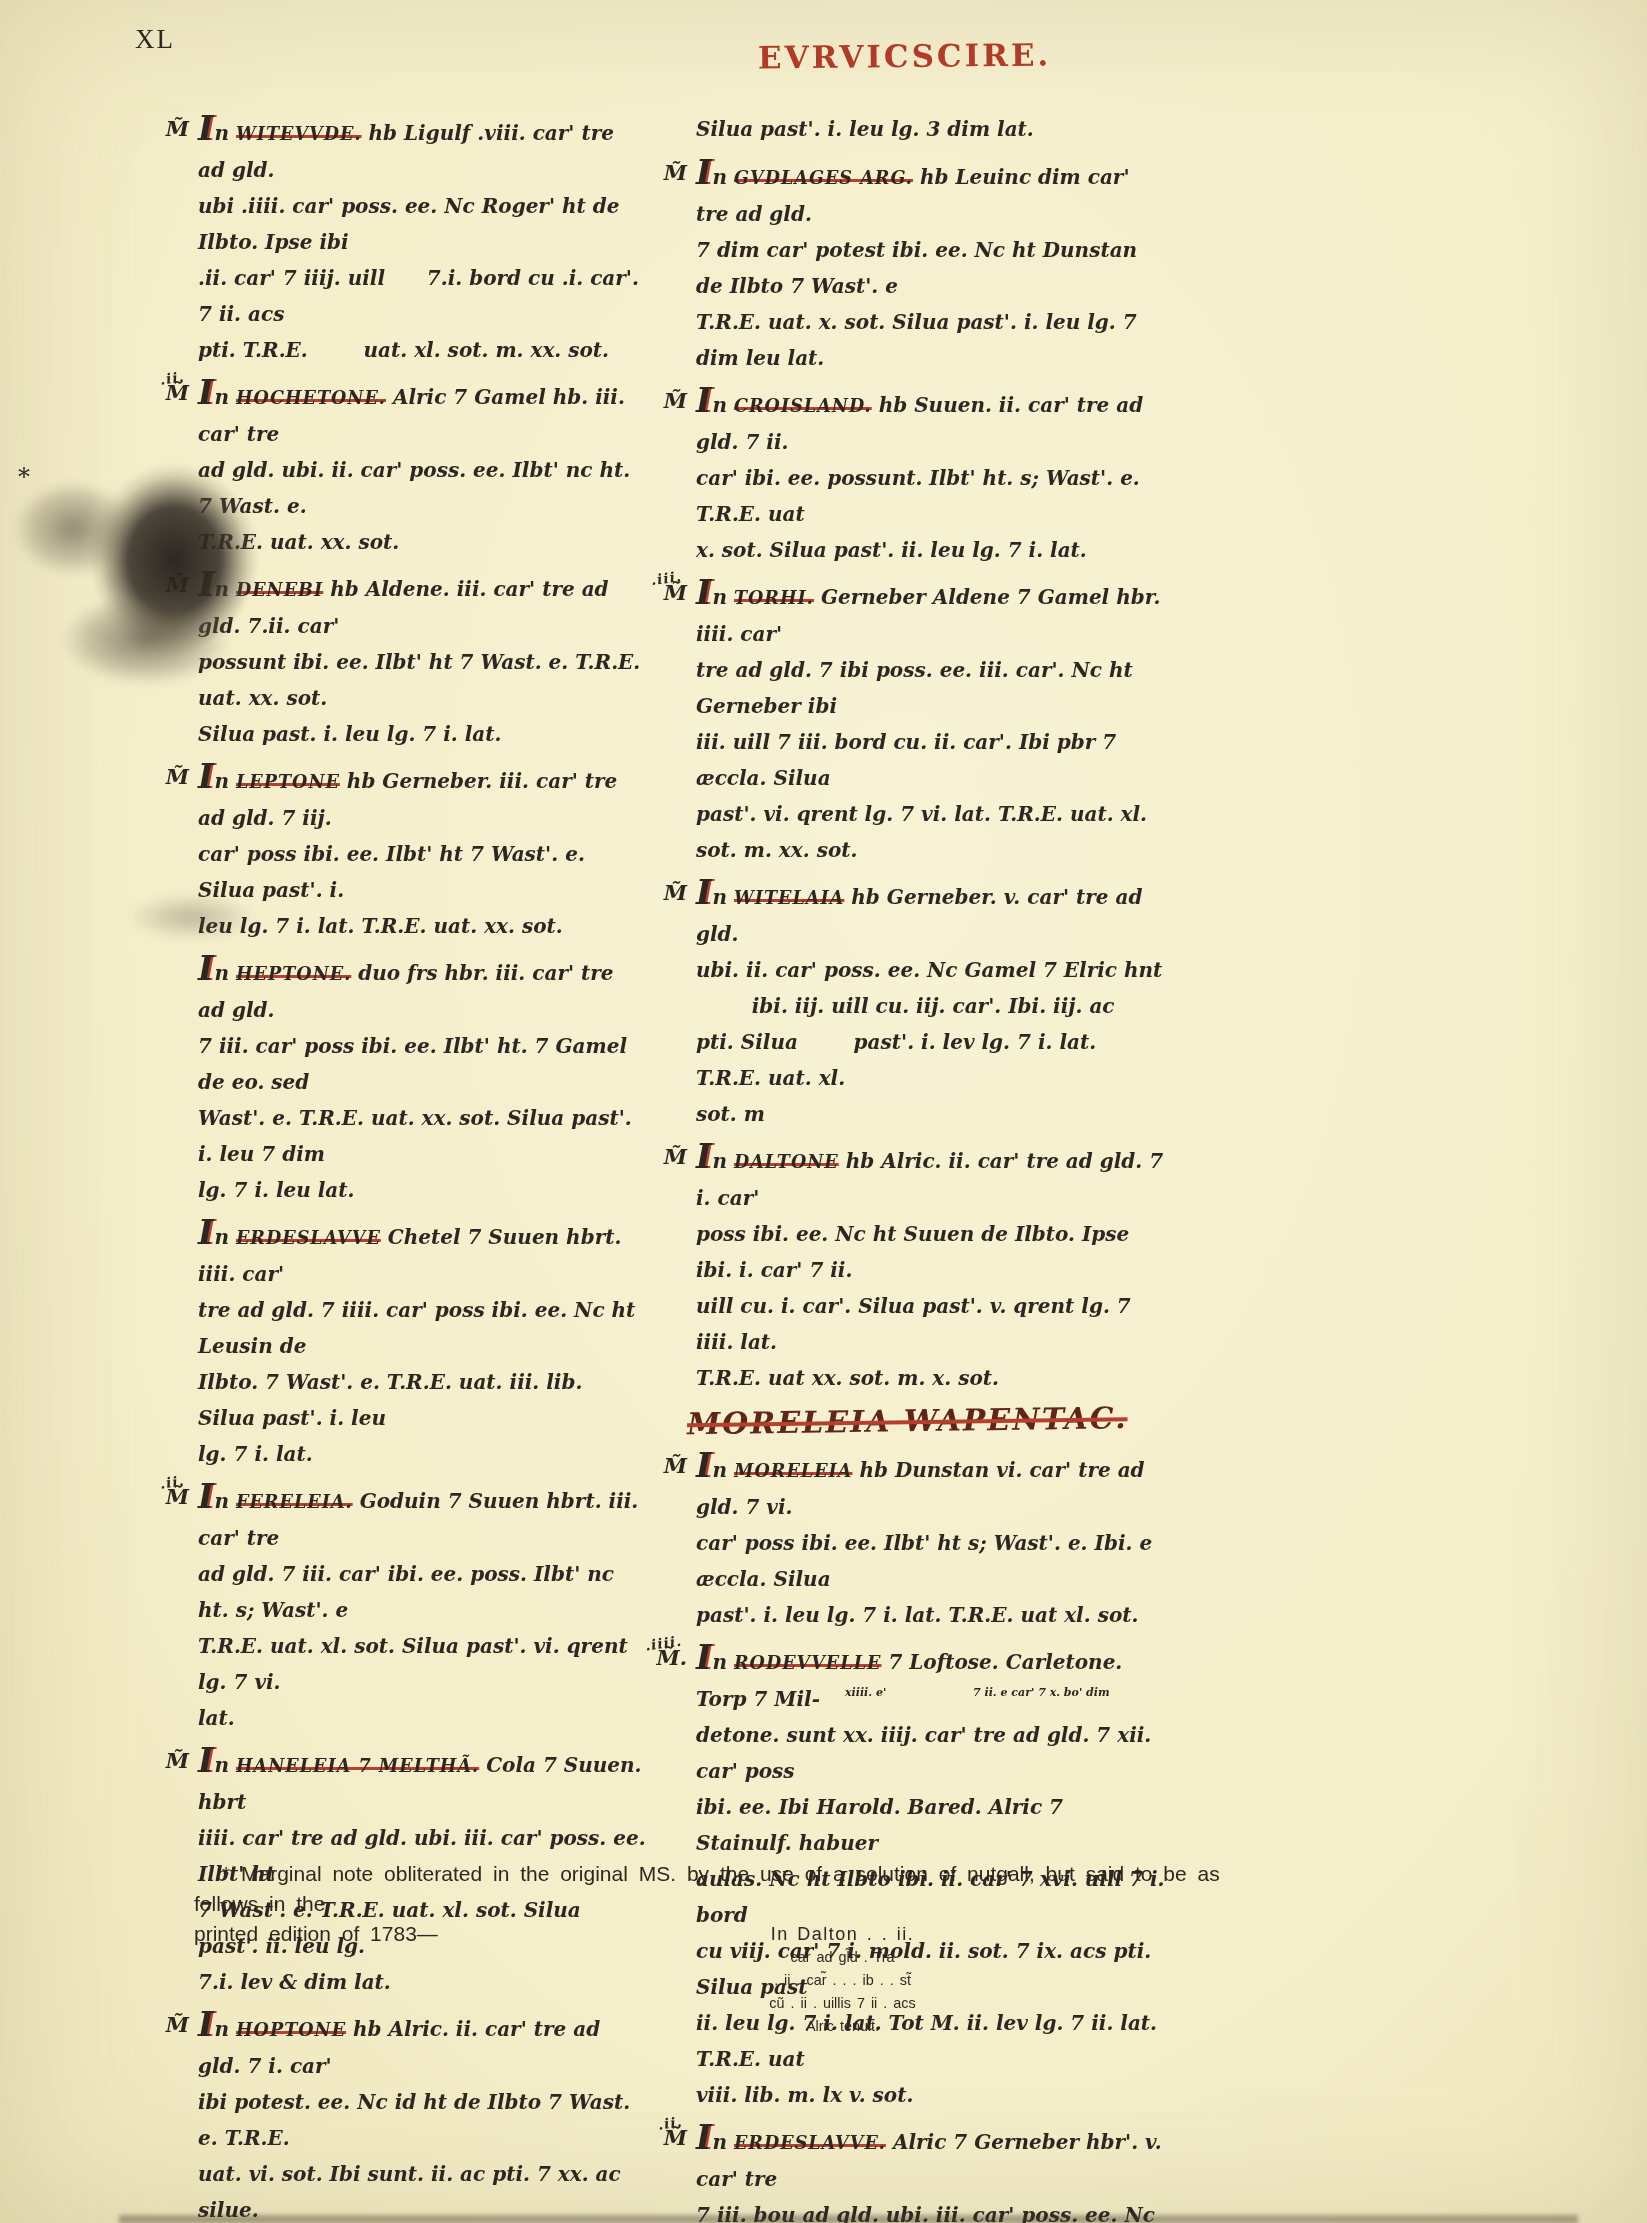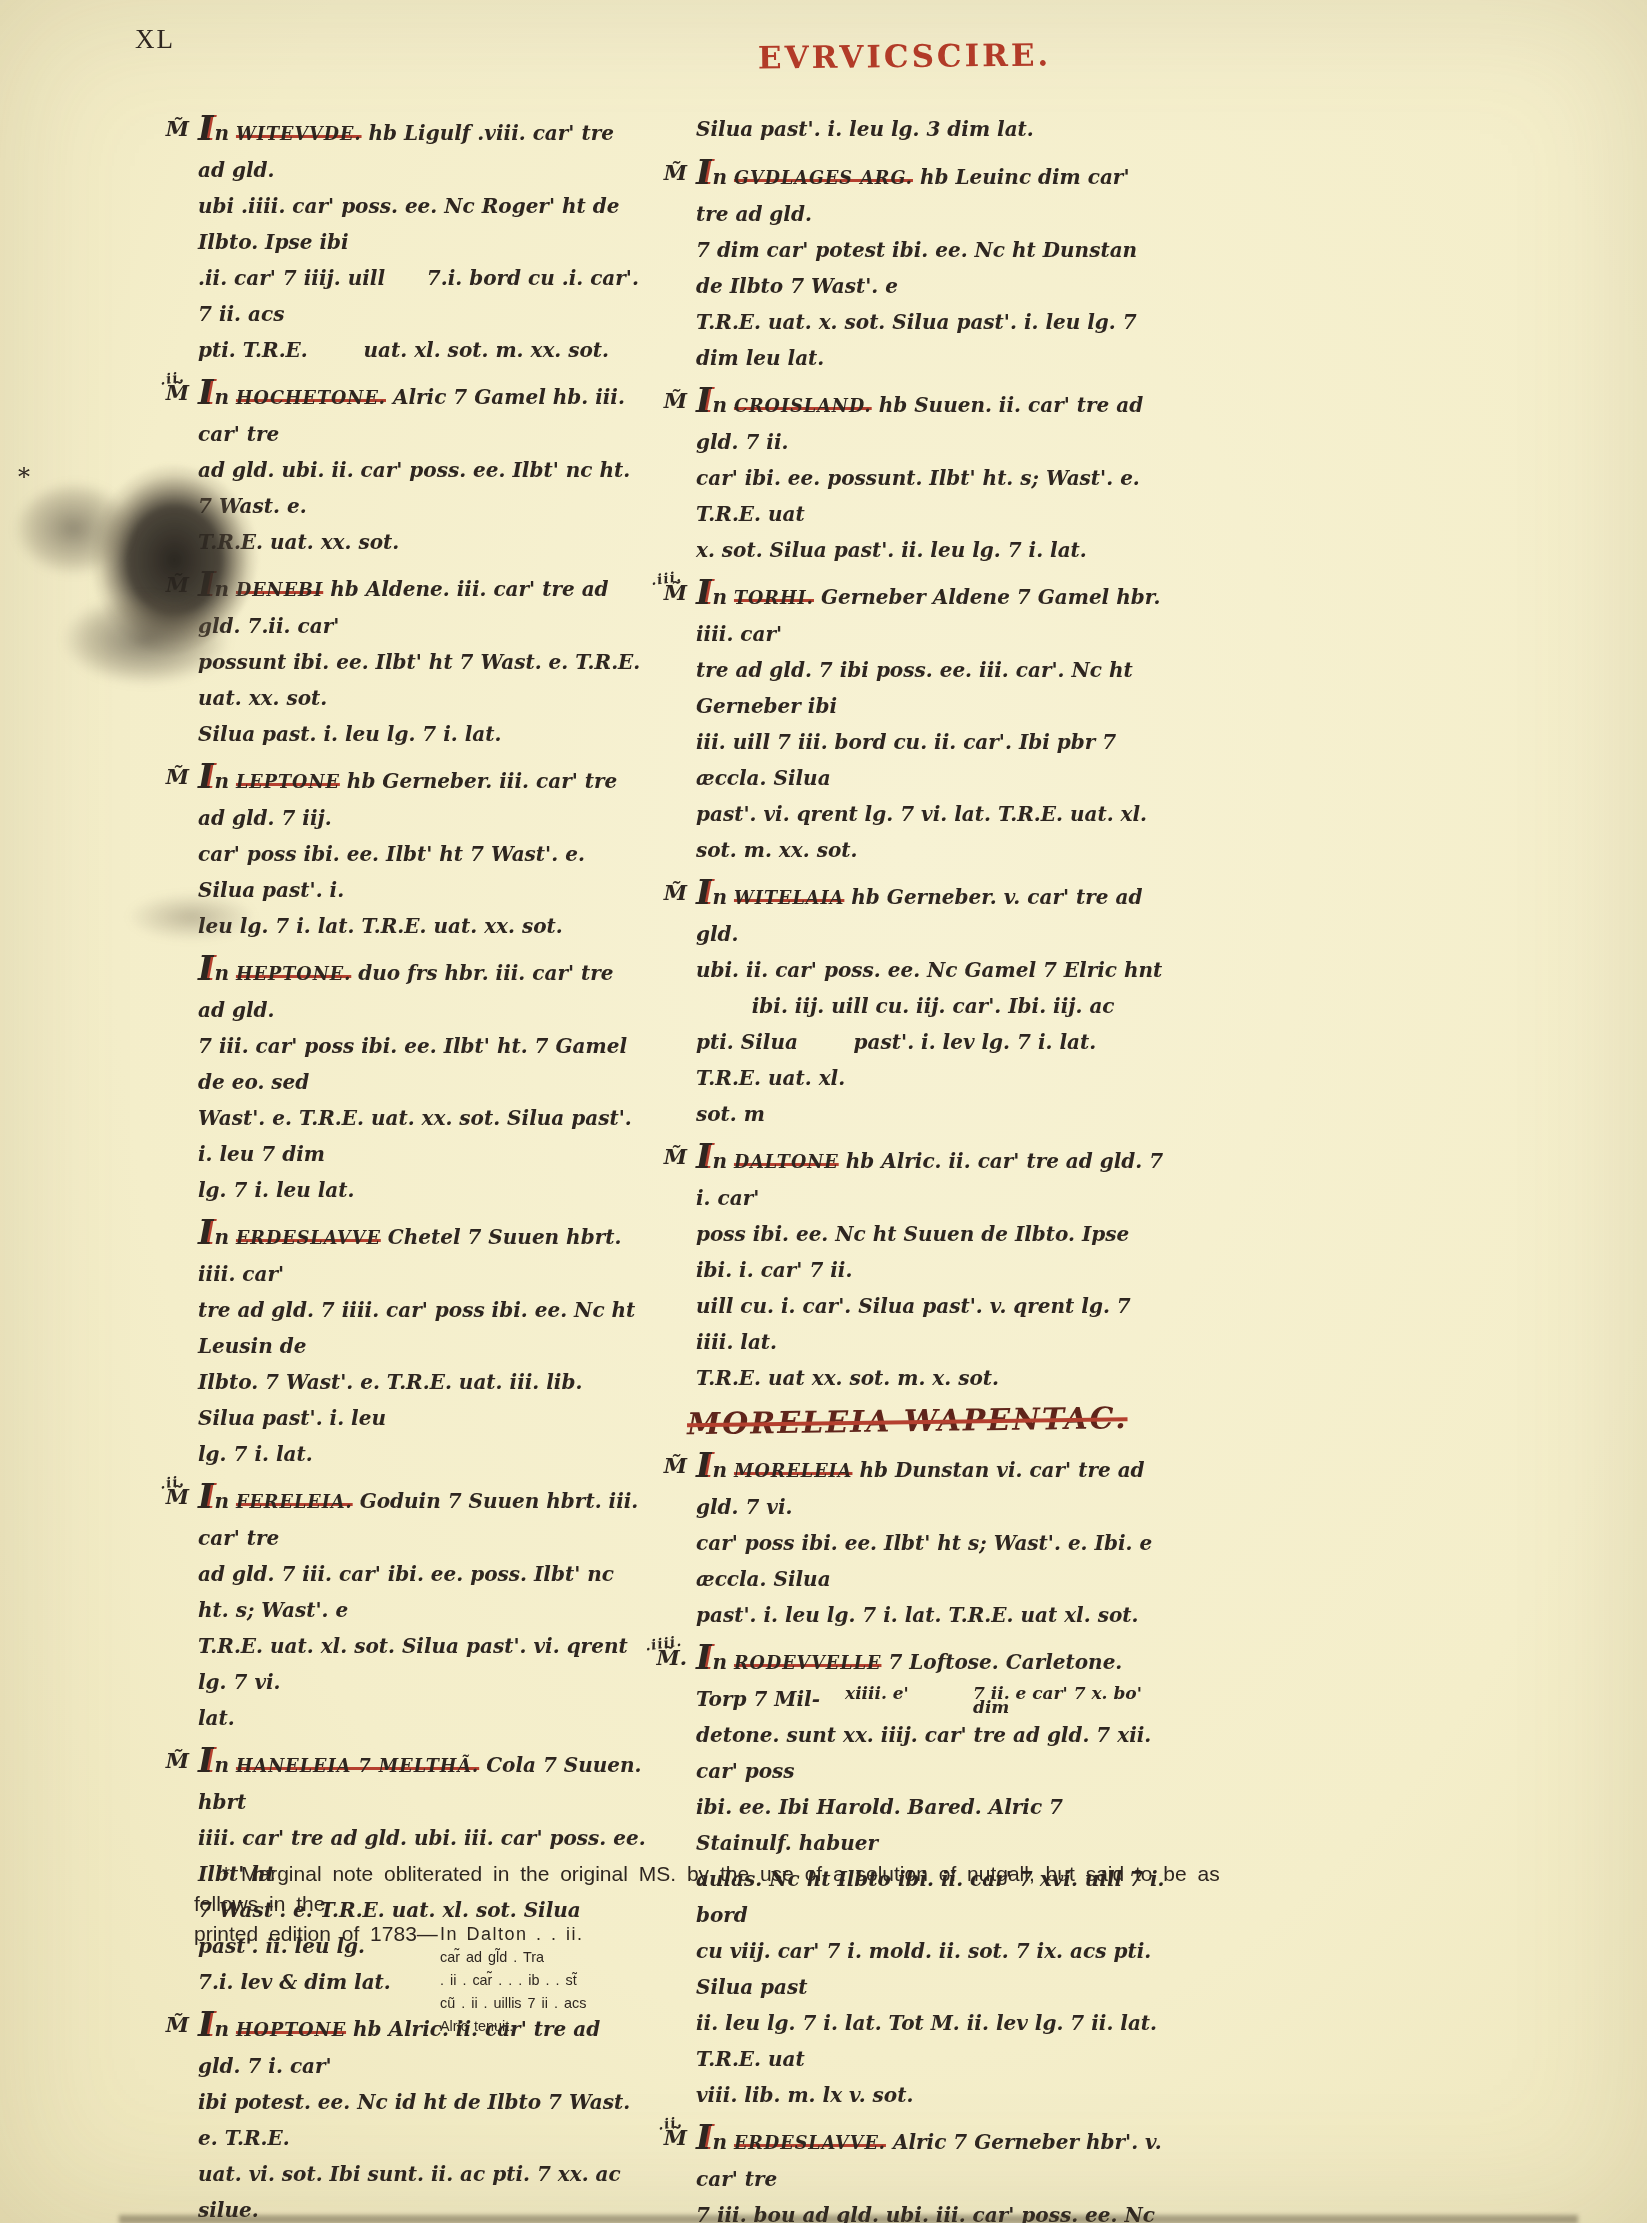--- a/index.html
+++ b/index.html
@@ -27,21 +27,21 @@
   .mnum{position:absolute; top:-15px; right:14px; font-size:14px; letter-spacing:1px; transform:rotate(-8deg);}
   .mm{font-size:21px;}
   .ebody{flex:1; position:relative;}
   .init{font-size:33px; text-shadow:2.5px 0 0 #b5402f; letter-spacing:1px;}
   .place{
     font-size:.88em; letter-spacing:1px;
     text-decoration:underline; text-decoration-color:#b5402f;
     text-decoration-thickness:3px; text-underline-offset:-5px; text-decoration-skip-ink:none;
   }
   .cont{white-space:pre-wrap;}
-  .interlinear{position:absolute; font-size:17px; line-height:14px; font-weight:bold;}
+  .interlinear{position:absolute; font-size:11px; line-height:14px; font-weight:bold;}
   .note0{top:46px; left:149px;} .note1{top:46px; left:277px;}
   .wap-heading{
     margin:4px 0 10px 57px; font-size:30px; font-style:italic; font-weight:bold;
     letter-spacing:2px; color:#5f251b; transform:rotate(-.8deg);
     text-decoration:line-through; text-decoration-color:#b5402f; text-decoration-thickness:3.5px;
   }
   .blot{position:absolute; left:14px; top:447px; width:267px; height:248px; pointer-events:none;}
   .blot .b1{position:absolute; left:57px; top:16px; width:188px; height:194px;
     background:radial-gradient(closest-side at 55% 50%, rgba(36,32,27,.97), rgba(52,46,38,.88) 54%, rgba(86,76,59,.5) 74%, rgba(112,100,76,.18) 88%, transparent);
     border-radius:48% 52% 56% 44%/52% 44% 56% 48%; filter:blur(2px);}
@@ -55,21 +55,21 @@
   .smudge{position:absolute; left:127px; top:893px; width:129px; height:48px;
     background:radial-gradient(closest-side, rgba(95,84,66,.35), transparent); filter:blur(4px);}
   .scanband{position:absolute; left:119px; right:69px; bottom:0; height:9px;
     background:rgba(70,60,40,.4); filter:blur(2px);}
   .footnote{
     position:absolute; left:194px; top:1859px; width:1051px;
     font-family:Liberation Sans, sans-serif; font-size:21px; line-height:30px;
     color:#2e2620; word-spacing:5px;
   }
   .fn-text{white-space:pre-wrap; text-indent:28px;}
-  .fn-quote{margin:-26px 0 0 246px; font-size:14.4px; line-height:23px; word-spacing:2px;}
+  .fn-quote{margin:-26px 0 0 246px; font-size:14.4px; line-height:23px; word-spacing:2px;text-align:center;}
   .fn-quote div:first-child{font-size:18px; letter-spacing:1.5px;}
 </style>
 </head>
 <body>
 
 <div class="page">
   <div class="pageno">XL</div>
   <div class="title">EVRVICSCIRE.</div>
 
   <div class="col col-left" id="col-left">

